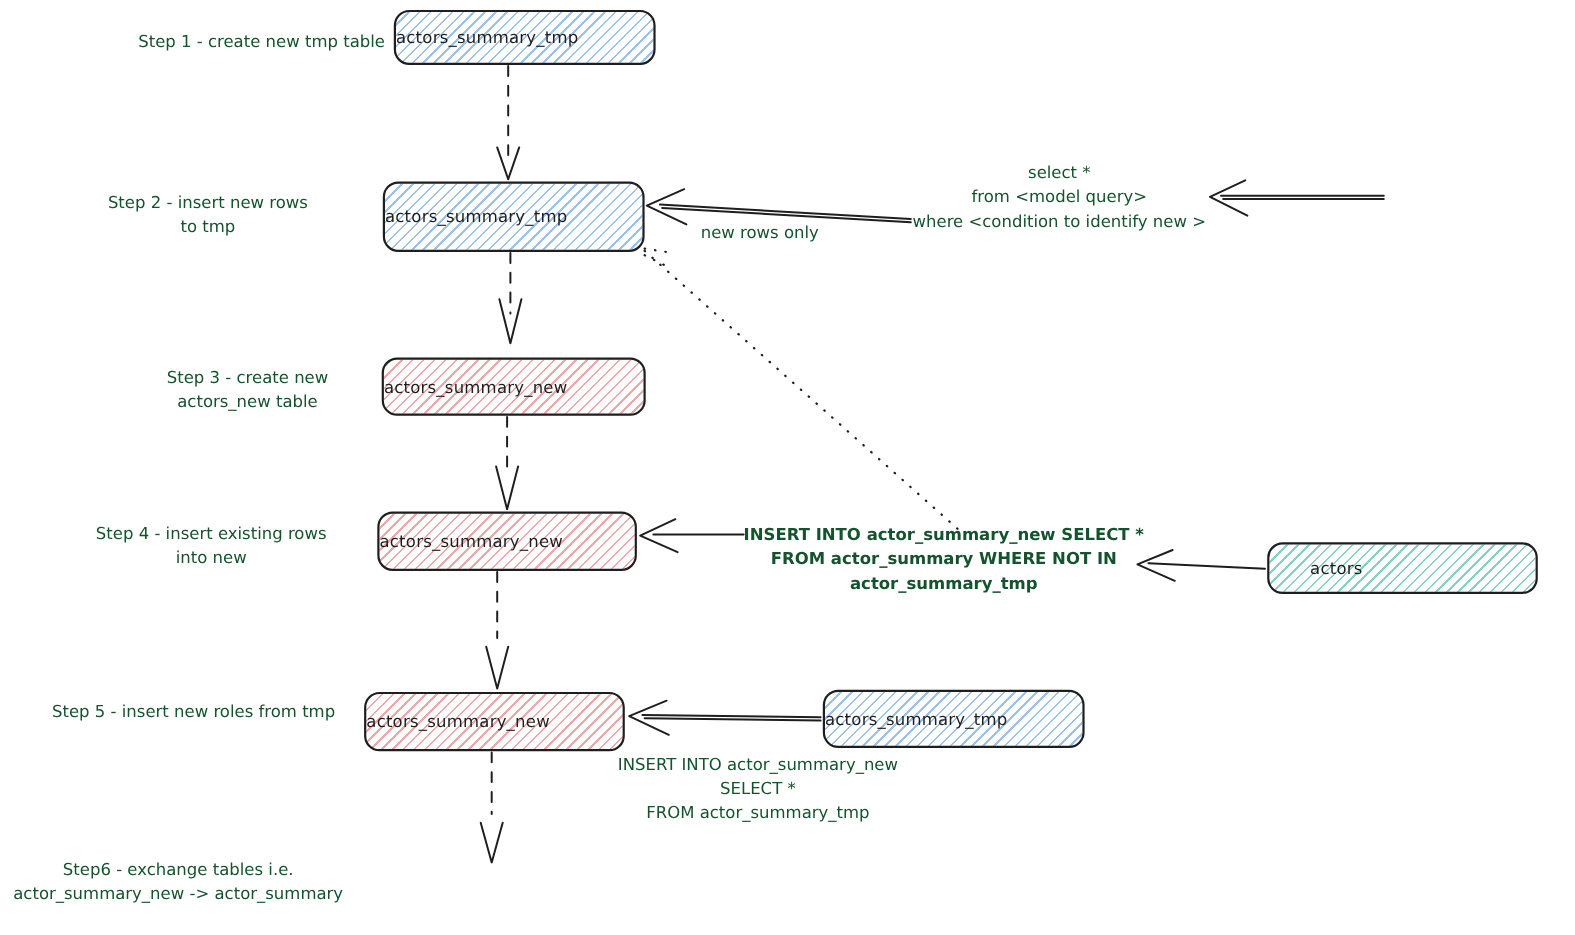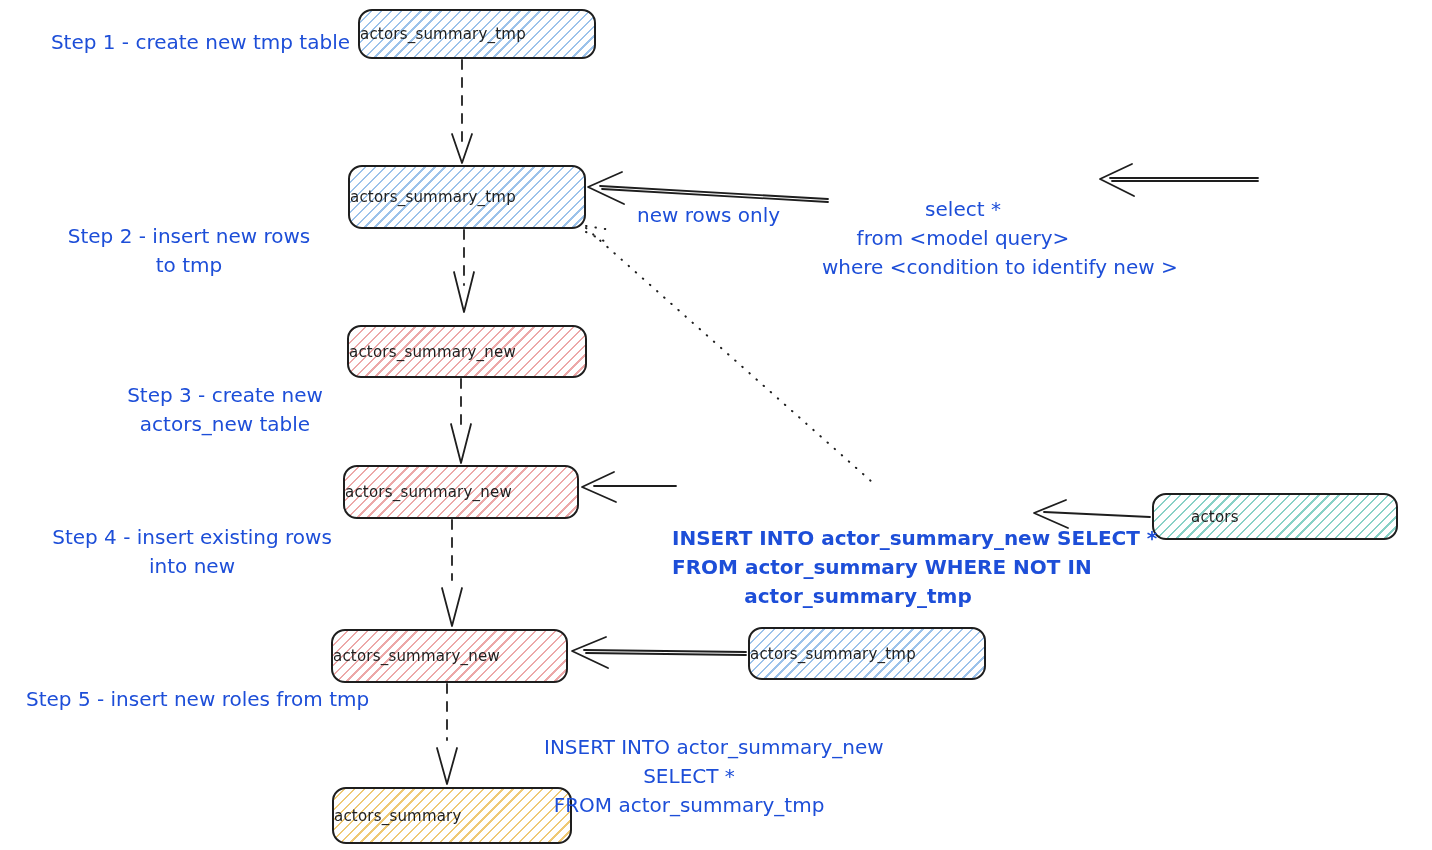--- a/index.html
+++ b/index.html
@@ -90,27 +90,27 @@
     transform: translateY(-50%);
     text-align: center;
     font-size: 15px;
     color: #1e1e1e;
     white-space: nowrap;
   }
 
   
   .txt {
     position: absolute;
-    font-size: 20px;
+    font-size: 15px;
     line-height: 1.45;
-    color: #1d4ed8;
+    color: #14532d;
     white-space: pre;
   }
   .txt.right  { text-align: right; }
-  .txt.center { text-align: center; margin-top: 48px; }
+  .txt.center { text-align: center; }
   .txt.left   { text-align: left; }
 
   
   #edges {
     position: absolute;
     inset: 0;
     pointer-events: none;
   }
   .edge-solid {
     fill: none;
@@ -214,20 +214,22 @@
 to tmp</div>
 
   <div class="txt center" style="left:100px; top:333px; width:250px;">Step 3 - create new
 actors_new table</div>
 
   <div class="txt center" style="left:52px; top:475px; width:280px;">Step 4 - insert existing rows
 into new</div>
 
   <div class="txt center" style="left:26px; top:637px; width:300px;">Step 5 - insert new roles from tmp</div>
 
+  <div class="txt center" style="left:2px; top:780px; width:320px;">Step6 - exchange tables i.e.
+actor_summary_new -&gt; actor_summary</div>
 
   <div class="node blue" style="left:358px; top:9px; width:238px; height:50px;">
     <span class="node-label">actors_summary_tmp</span>
   </div>
 
   <div class="node blue" style="left:348px; top:165px; width:238px; height:64px;">
     <span class="node-label">actors_summary_tmp</span>
   </div>
 
   <div class="node red" style="left:347px; top:325px; width:240px; height:53px;">
@@ -235,23 +237,20 @@
   </div>
 
   <div class="node red" style="left:343px; top:465px; width:236px; height:54px;">
     <span class="node-label">actors_summary_new</span>
   </div>
 
   <div class="node red" style="left:331px; top:629px; width:237px; height:54px;">
     <span class="node-label">actors_summary_new</span>
   </div>
 
-  <div class="node yellow" style="left:332px; top:787px; width:240px; height:57px;">
-    <span class="node-label">actors_summary</span>
-  </div>
 
   <div class="node blue" style="left:748px; top:627px; width:238px; height:53px;">
     <span class="node-label">actors_summary_tmp</span>
   </div>
 
   <div class="node teal" style="left:1152px; top:493px; width:246px; height:47px;">
     <span class="node-label">actors</span>
   </div>
 
 

